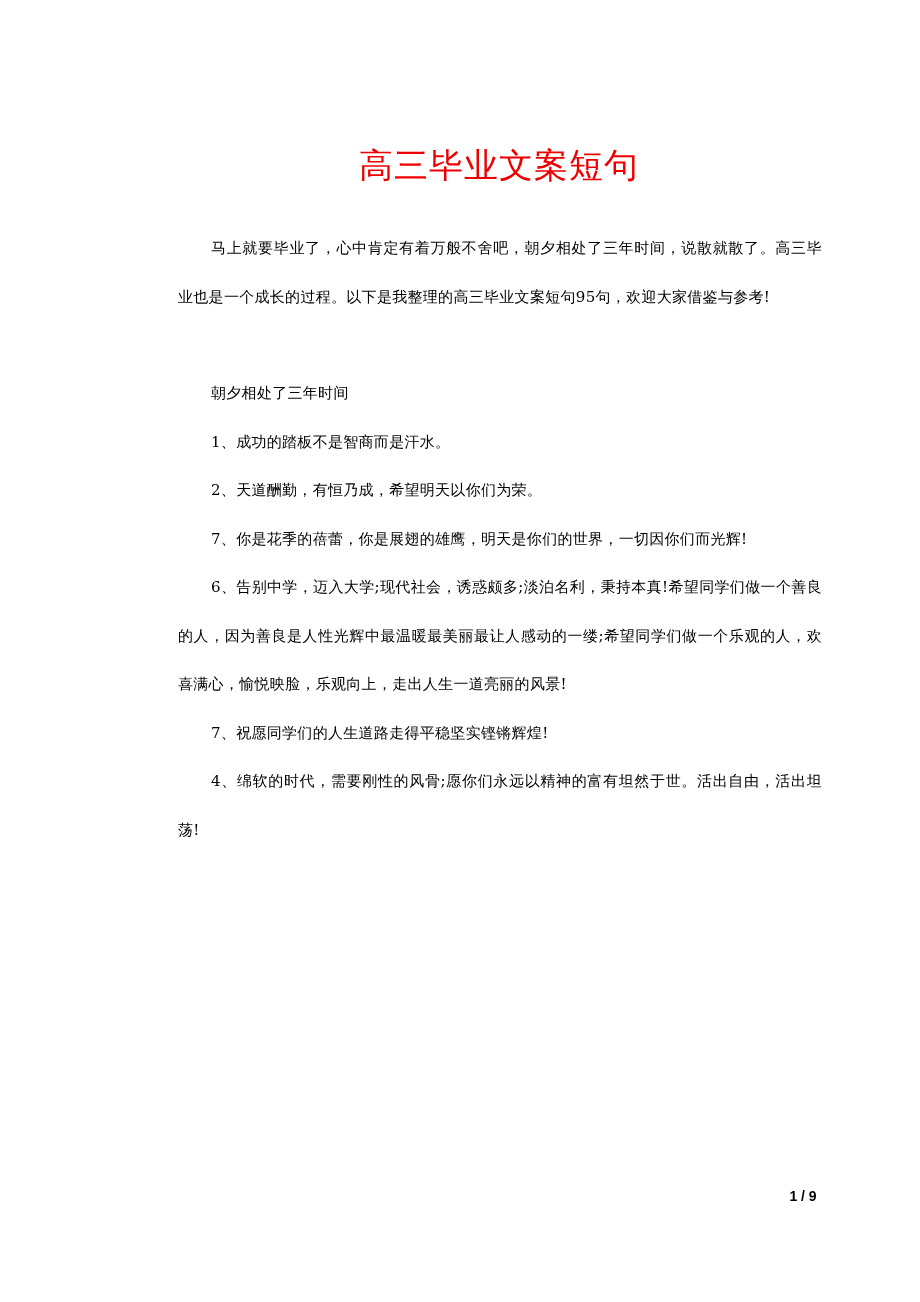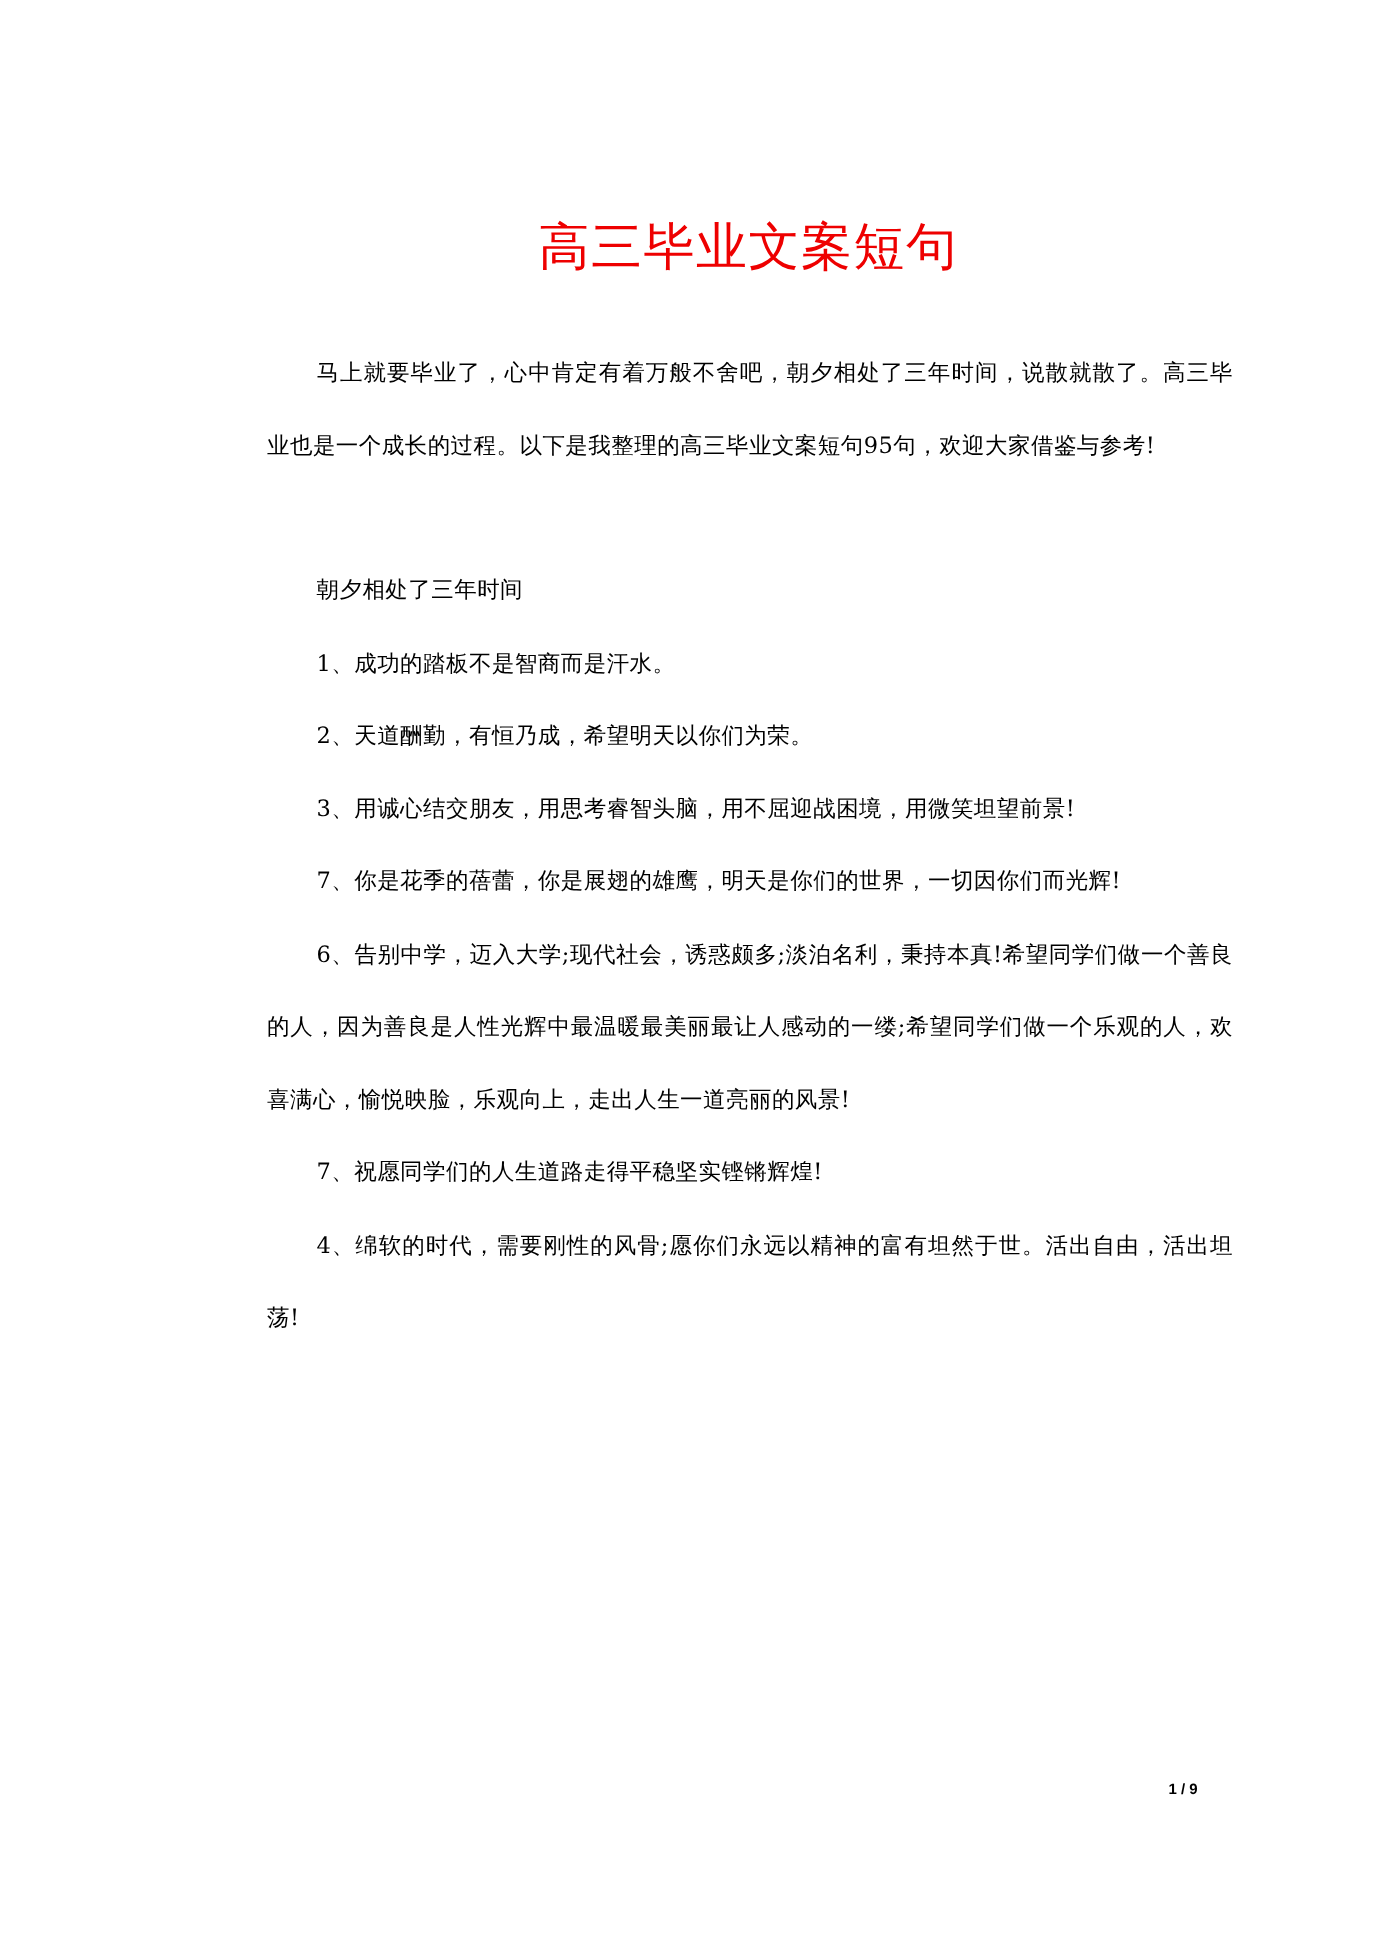--- a/index.html
+++ b/index.html
@@ -5,35 +5,34 @@
   html, body { margin: 0; padding: 0; background: #ffffff; }
   body { width: 920px; height: 1302px; position: relative; overflow: hidden;
          font-family: "DejaVu Serif", "Liberation Serif", serif; color: #000; }
   .page { position: absolute; left: 0; top: 0; width: 920px; height: 1302px; background: #fff; margin-left: 39px; }
   .title { position: absolute; left: 0; top: 140px; width: 920px; text-align: center;
            font-size: 34px; line-height: 50px; color: #ee0000; font-weight: normal; letter-spacing: 1px; }
   .body { position: absolute; left: 139px; top: 224px; width: 644px; }
   .p { font-size: 15px; line-height: 48.5px; margin: 0; text-indent: 2.2em; text-align: justify;
        text-align-last: left; letter-spacing: 0.3px; }
   .intro { margin-bottom: 48px; }
-  .footer { position: absolute; left: 740px; top: 1188px; width: 48px; text-align: left;
-            font-family: "Liberation Sans", "DejaVu Sans", sans-serif; font-size: 10px; font-weight: bold; color: #000; }
+  .footer { position: absolute; left: 740px; top: 1188px; width: 48px; text-align: center;
+            font-family: "Liberation Sans", "DejaVu Sans", sans-serif; font-size: 14px; font-weight: bold; color: #000; }
 </style>
 </head>
 <body>
 
 <div class="page">
   <div class="title" style="color: rgb(238, 0, 0);">高三毕业文案短句</div>
 
   <div class="body">
     <p class="p intro">马上就要毕业了，心中肯定有着万般不舍吧，朝夕相处了三年时间，说散就散了。高三毕业也是一个成长的过程。以下是我整理的高三毕业文案短句95句，欢迎大家借鉴与参考!</p>
     <p class="p">朝夕相处了三年时间</p>
     <p class="p">1、成功的踏板不是智商而是汗水。</p>
     <p class="p">2、天道酬勤，有恒乃成，希望明天以你们为荣。</p>
-    <p class="p">3、用诚心结交朋友，用思考睿智头脑，用不屈迎战困境，用微笑坦望前景!</p>
     <p class="p">7、你是花季的蓓蕾，你是展翅的雄鹰，明天是你们的世界，一切因你们而光辉!</p>
     <p class="p">6、告别中学，迈入大学;现代社会，诱惑颇多;淡泊名利，秉持本真!希望同学们做一个善良的人，因为善良是人性光辉中最温暖最美丽最让人感动的一缕;希望同学们做一个乐观的人，欢喜满心，愉悦映脸，乐观向上，走出人生一道亮丽的风景!</p>
     <p class="p">7、祝愿同学们的人生道路走得平稳坚实铿锵辉煌!</p>
     <p class="p">4、绵软的时代，需要刚性的风骨;愿你们永远以精神的富有坦然于世。活出自由，活出坦荡!</p>
   </div>
 
   <div class="footer">1 / 9</div>
 </div>
 
 </body></html>

